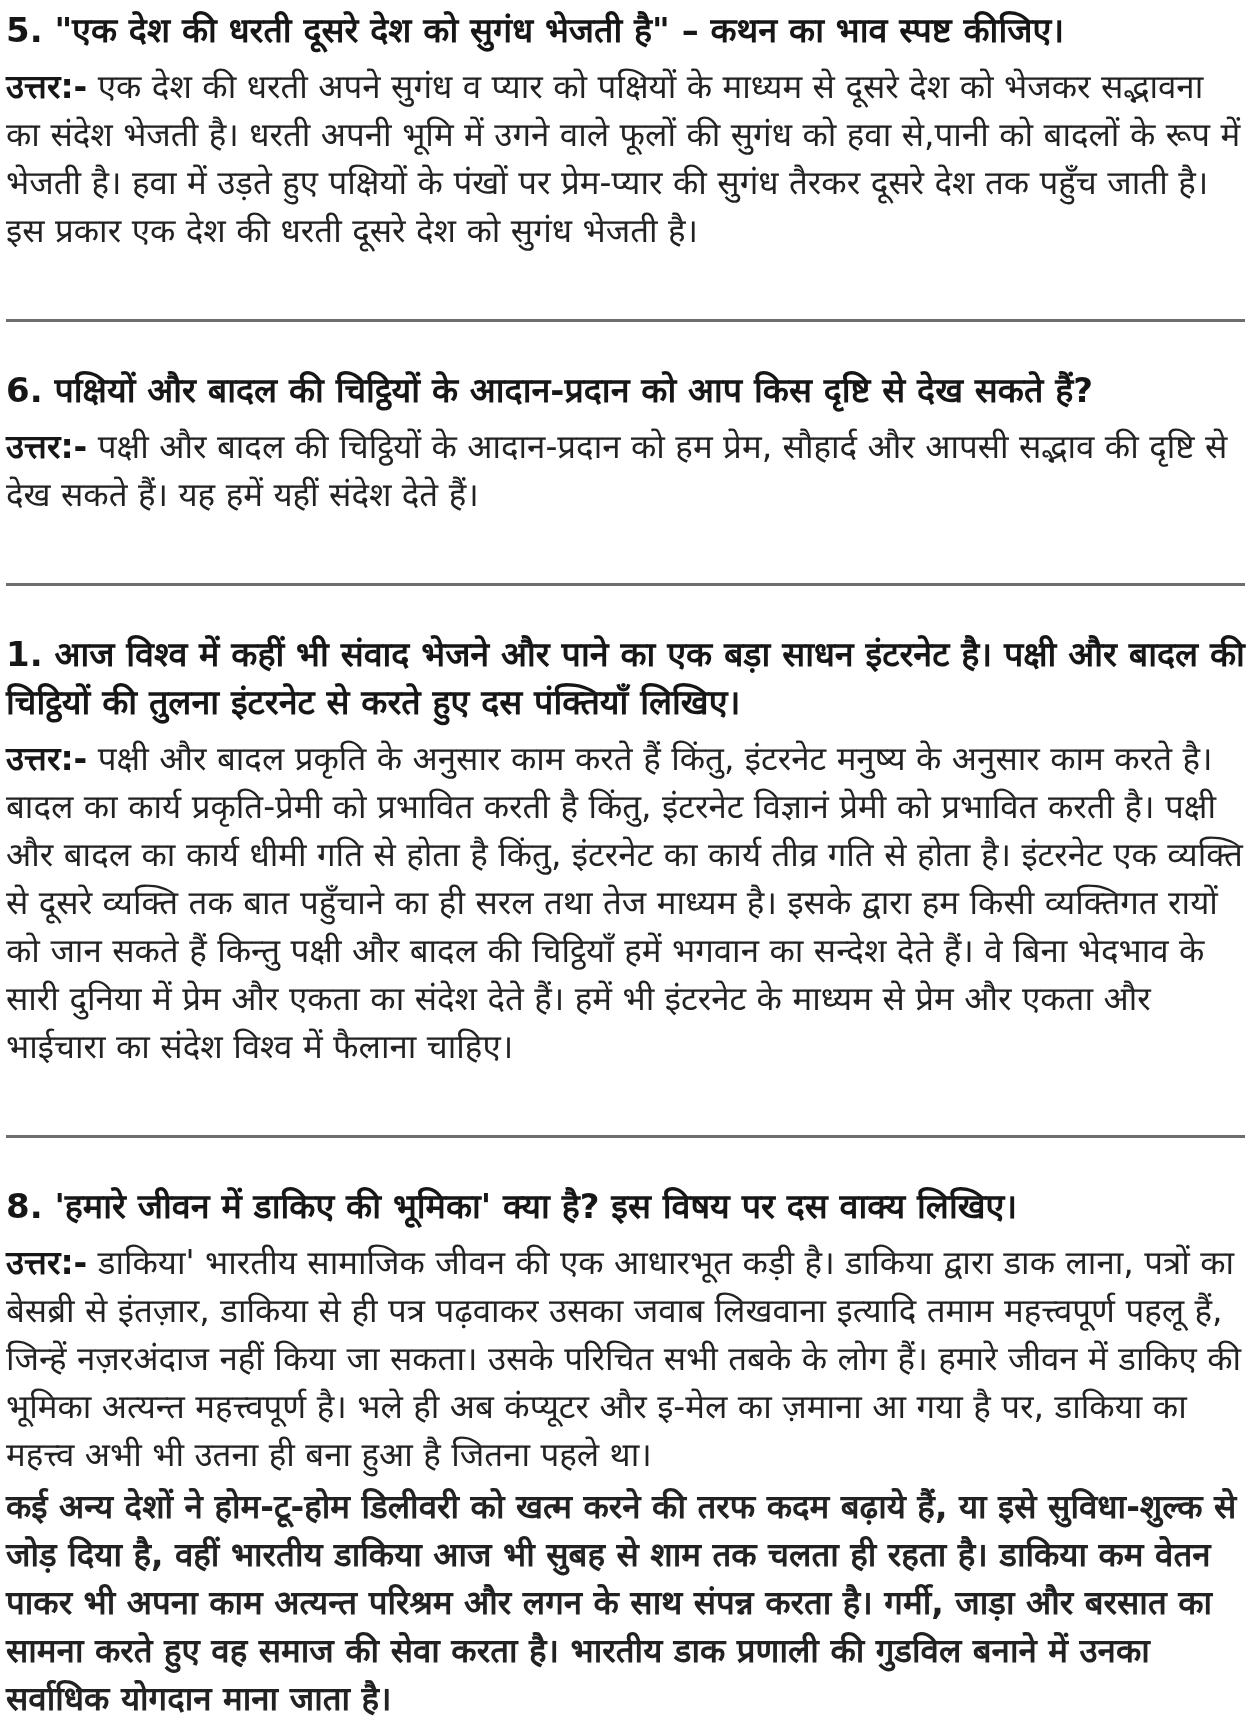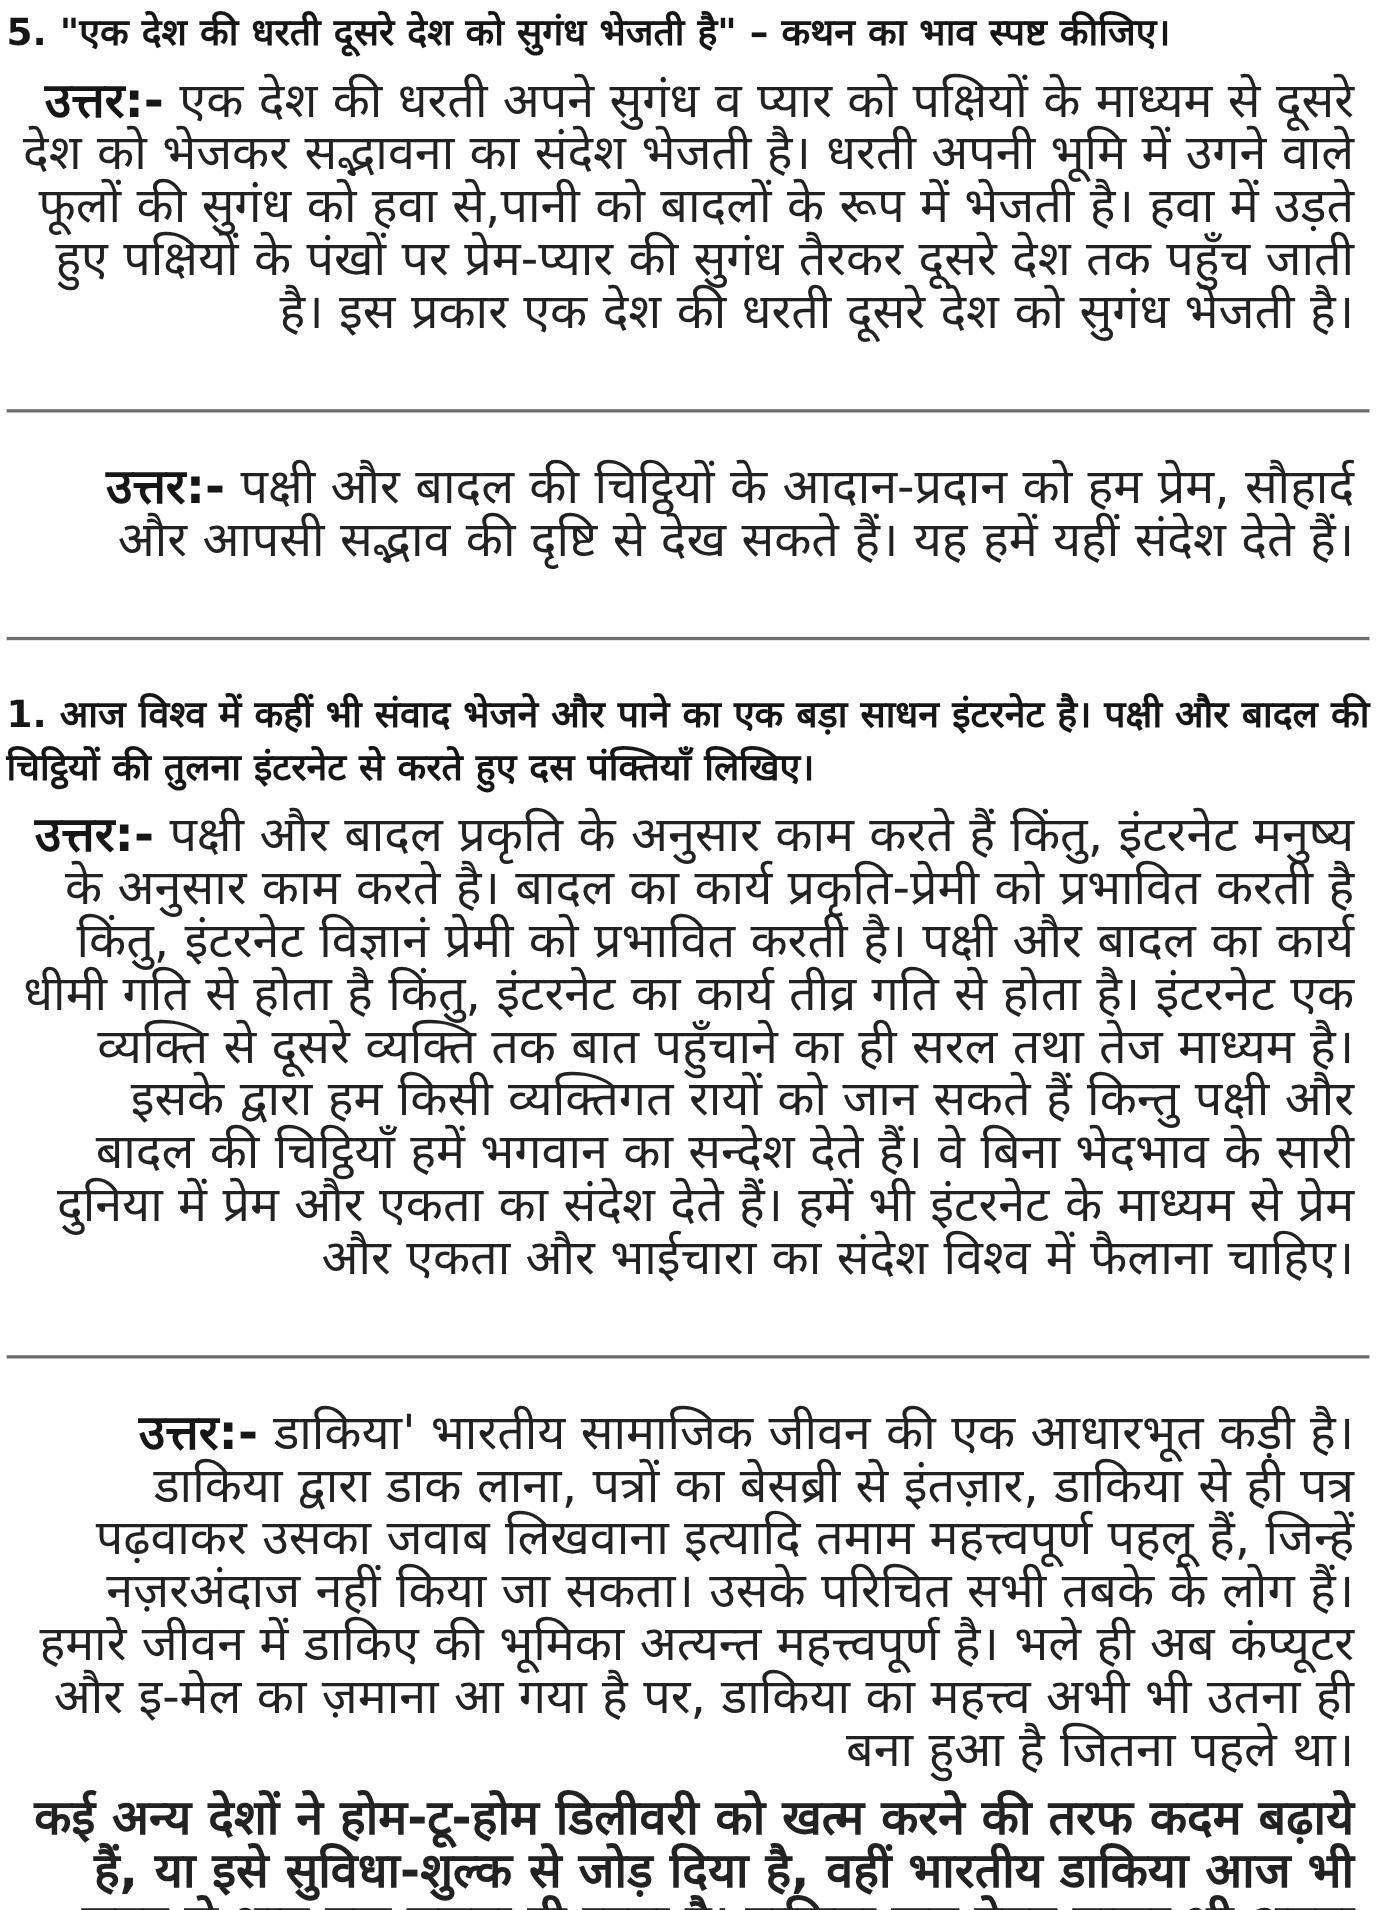--- a/index.html
+++ b/index.html
@@ -19,26 +19,25 @@
     padding: 6px 10px 14px 6px;
   }
   .question {
     font-size: 34px;
     line-height: 48px;
     font-weight: 700;
     margin: 0 0 9px 0;
     color: #161616;
   }
   .answer {
-    font-size: 44px;
+    font-size: 33px;
     line-height: 48px;
     font-weight: 400;
-    margin: 14px;
+    margin: 0;
     color: #222222;
-    text-align: right;
   }
   .answer + .answer {
     margin-top: 4px;
     font-weight: bold;
   }
   .ans-label {
     font-weight: 700;
     color: #161616;
   }
   hr.section-divider {
@@ -54,30 +53,32 @@
 <div class="doc">
 
   <section>
     <h2 class="question">5. "एक देश की धरती दूसरे देश को सुगंध भेजती है" – कथन का भाव स्पष्ट कीजिए।</h2>
     <p class="answer"><strong class="ans-label">उत्तर:-</strong> <span>एक देश की धरती अपने सुगंध व प्यार को पक्षियों के माध्यम से दूसरे देश को भेजकर सद्भावना का संदेश भेजती है। धरती अपनी भूमि में उगने वाले फूलों की सुगंध को हवा से,पानी को बादलों के रूप में भेजती है। हवा में उड़ते हुए पक्षियों के पंखों पर प्रेम-प्यार की सुगंध तैरकर दूसरे देश तक पहुँच जाती है। इस प्रकार एक देश की धरती दूसरे देश को सुगंध भेजती है।</span></p>
   </section>
 
   <hr class="section-divider">
 
   <section>
+    <h2 class="question">6. पक्षियों और बादल की चिट्ठियों के आदान-प्रदान को आप किस दृष्टि से देख सकते हैं?</h2>
     <p class="answer"><strong class="ans-label">उत्तर:-</strong> <span>पक्षी और बादल की चिट्ठियों के आदान-प्रदान को हम प्रेम, सौहार्द और आपसी सद्भाव की दृष्टि से देख सकते हैं। यह हमें यहीं संदेश देते हैं।</span></p>
   </section>
 
   <hr class="section-divider">
 
   <section>
     <h2 class="question">1. आज विश्व में कहीं भी संवाद भेजने और पाने का एक बड़ा साधन इंटरनेट है। पक्षी और बादल की चिट्ठियों की तुलना इंटरनेट से करते हुए दस पंक्तियाँ लिखिए।</h2>
     <p class="answer"><strong class="ans-label">उत्तर:-</strong> <span>पक्षी और बादल प्रकृति के अनुसार काम करते हैं किंतु, इंटरनेट मनुष्य के अनुसार काम करते है। बादल का कार्य प्रकृति-प्रेमी को प्रभावित करती है किंतु, इंटरनेट विज्ञानं प्रेमी को प्रभावित करती है। पक्षी और बादल का कार्य धीमी गति से होता है किंतु, इंटरनेट का कार्य तीव्र गति से होता है। इंटरनेट एक व्यक्ति से दूसरे व्यक्ति तक बात पहुँचाने का ही सरल तथा तेज माध्यम है। इसके द्वारा हम किसी व्यक्तिगत रायों को जान सकते हैं किन्तु पक्षी और बादल की चिट्ठियाँ हमें भगवान का सन्देश देते हैं। वे बिना भेदभाव के सारी दुनिया में प्रेम और एकता का संदेश देते हैं। हमें भी इंटरनेट के माध्यम से प्रेम और एकता और भाईचारा का संदेश विश्व में फैलाना चाहिए।</span></p>
   </section>
 
   <hr class="section-divider">
 
   <section>
+    <h2 class="question">8. 'हमारे जीवन में डाकिए की भूमिका' क्या है? इस विषय पर दस वाक्य लिखिए।</h2>
     <p class="answer"><strong class="ans-label">उत्तर:-</strong> <span>डाकिया' भारतीय सामाजिक जीवन की एक आधारभूत कड़ी है। डाकिया द्वारा डाक लाना, पत्रों का बेसब्री से इंतज़ार, डाकिया से ही पत्र पढ़वाकर उसका जवाब लिखवाना इत्यादि तमाम महत्त्वपूर्ण पहलू हैं, जिन्हें नज़रअंदाज नहीं किया जा सकता। उसके परिचित सभी तबके के लोग हैं। हमारे जीवन में डाकिए की भूमिका अत्यन्त महत्त्वपूर्ण है। भले ही अब कंप्यूटर और इ-मेल का ज़माना आ गया है पर, डाकिया का महत्त्व अभी भी उतना ही बना हुआ है जितना पहले था।</span></p>
     <p class="answer">कई अन्य देशों ने होम-टू-होम डिलीवरी को खत्म करने की तरफ कदम बढ़ाये हैं, या इसे सुविधा-शुल्क से जोड़ दिया है, वहीं भारतीय डाकिया आज भी सुबह से शाम तक चलता ही रहता है। डाकिया कम वेतन पाकर भी अपना काम अत्यन्त परिश्रम और लगन के साथ संपन्न करता है। गर्मी, जाड़ा और बरसात का सामना करते हुए वह समाज की सेवा करता है। भारतीय डाक प्रणाली की गुडविल बनाने में उनका सर्वाधिक योगदान माना जाता है।</p>
   </section>
 
 </div>
 
 </body></html>

